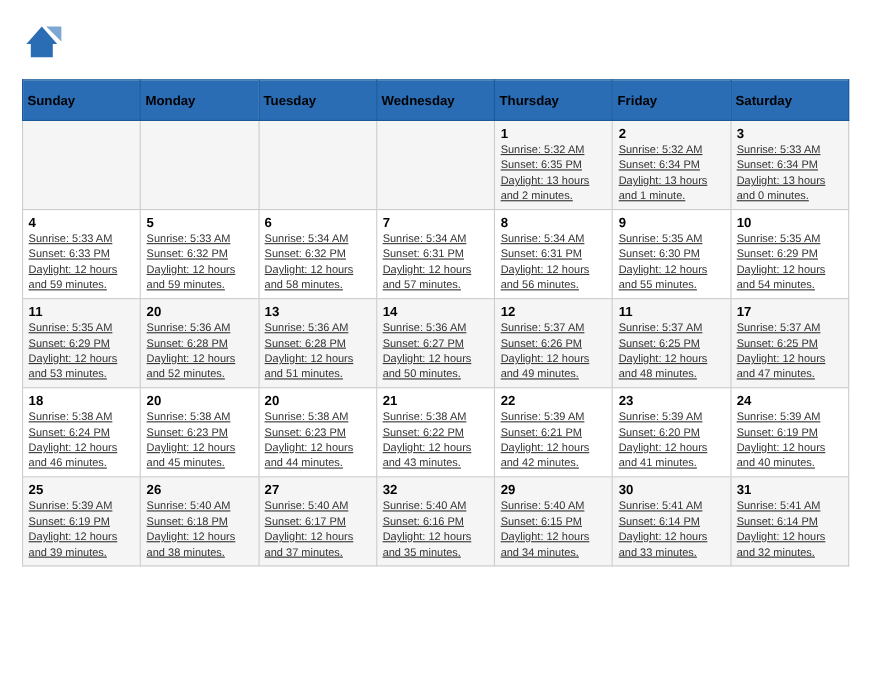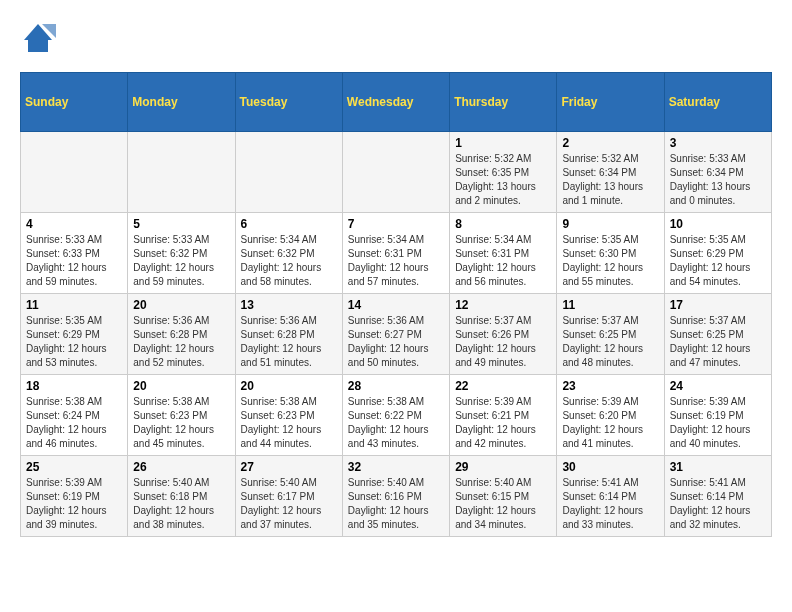--- a/index.html
+++ b/index.html
@@ -43,22 +43,22 @@
       color: #444;
       font-weight: normal;
     }
     table {
       width: 100%;
       border-collapse: collapse;
       font-size: 11px;
     }
     thead tr th {
       background-color: #2a6db5;
-      color: #fde047;
-      padding: 22px 4px;
+      color: #000000;
+      padding: 11px 4px;
       text-align: left;
       font-size: 12px;
       border: 1px solid #1a5a9a;
     }
     tbody tr td {
       border: 1px solid #ccc;
       padding: 4px 5px;
       vertical-align: top;
       width: calc(100% / 7);
       min-height: 80px;
@@ -72,20 +72,21 @@
     .day-num {
       font-weight: bold;
       font-size: 12px;
       display: block;
       margin-bottom: 2px;
     }
     .day-detail {
       font-size: 10px;
       color: #333;
       line-height: 1.4;
+      text-decoration: underline;
     }
   </style>
 </head>
 <body>
 
 <div class="header">
   <div class="logo">
     <svg class="logo-icon" viewBox="0 0 36 36">
       <rect x="0" y="0" width="36" height="36" fill="white"></rect>
       <polygon points="18,4 32,20 28,20 28,32 8,32 8,20 4,20" fill="#2a6db5"></polygon>
@@ -260,21 +261,21 @@
 and 45 minutes.</div>
         </td>
         <td>
           <span class="day-num">20</span>
           <div class="day-detail" style="white-space: pre-line;">Sunrise: 5:38 AM
 Sunset: 6:23 PM
 Daylight: 12 hours
 and 44 minutes.</div>
         </td>
         <td>
-          <span class="day-num">28</span>
+          <span class="day-num">21</span>
           <div class="day-detail" style="white-space: pre-line;">Sunrise: 5:38 AM
 Sunset: 6:22 PM
 Daylight: 12 hours
 and 43 minutes.</div>
         </td>
         <td>
           <span class="day-num">22</span>
           <div class="day-detail" style="white-space: pre-line;">Sunrise: 5:39 AM
 Sunset: 6:21 PM
 Daylight: 12 hours

